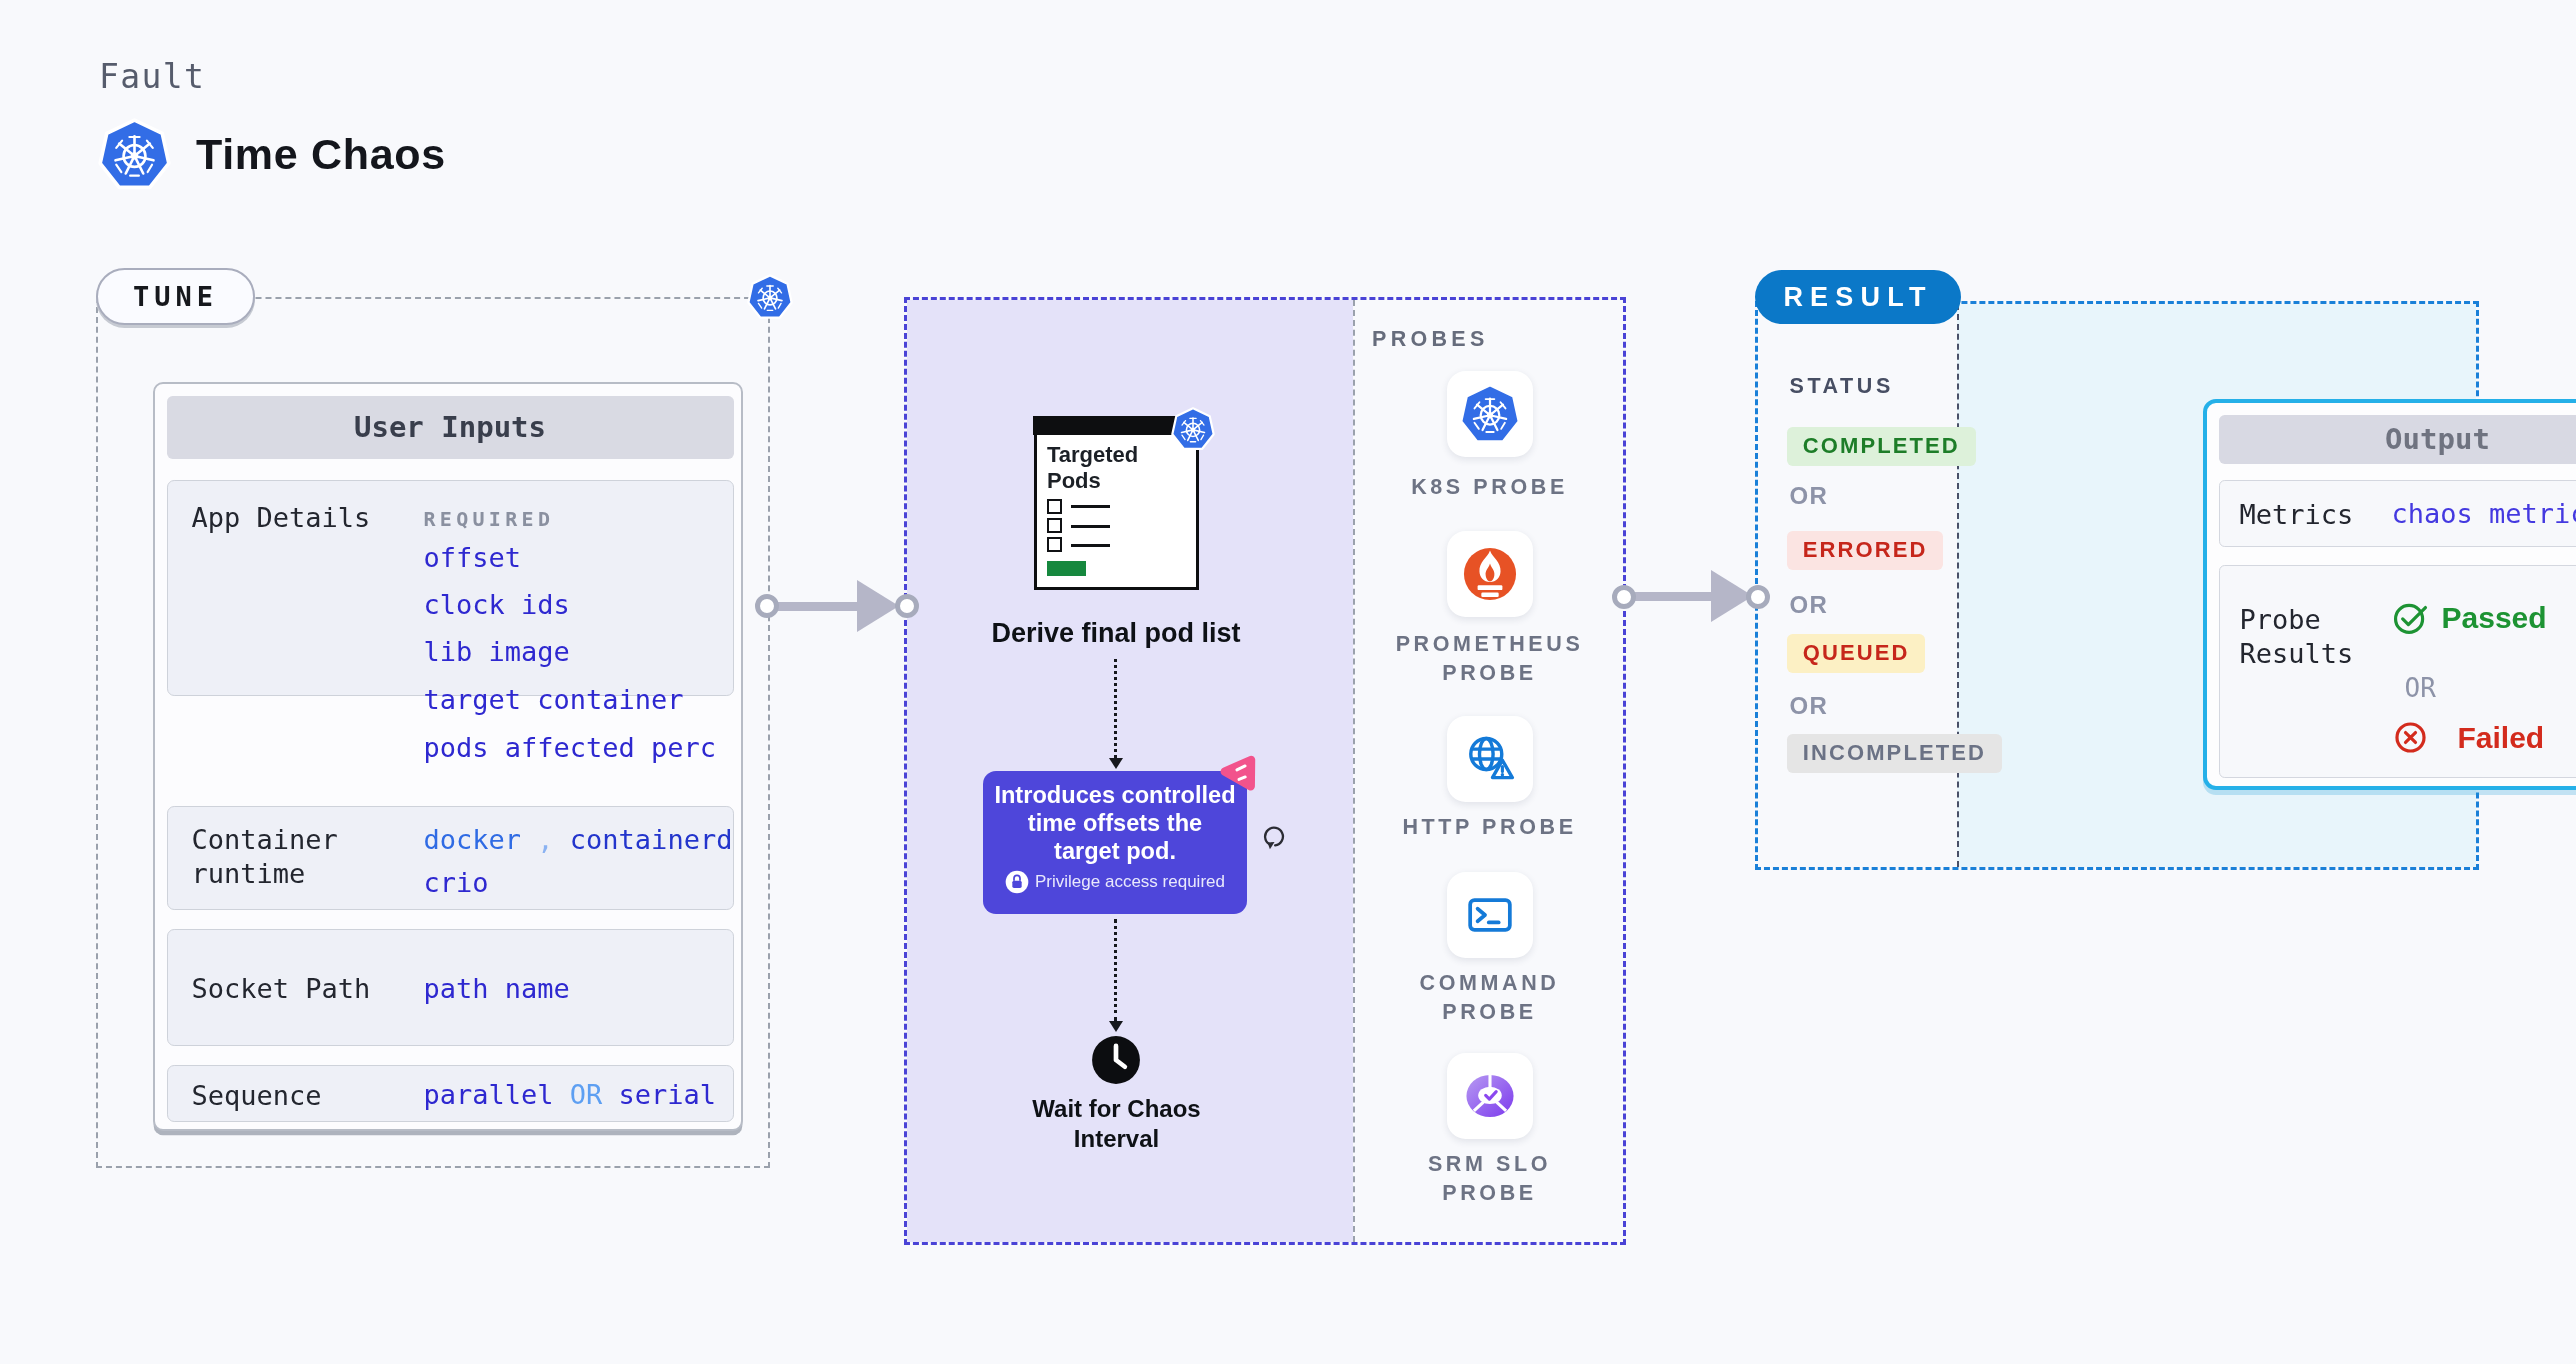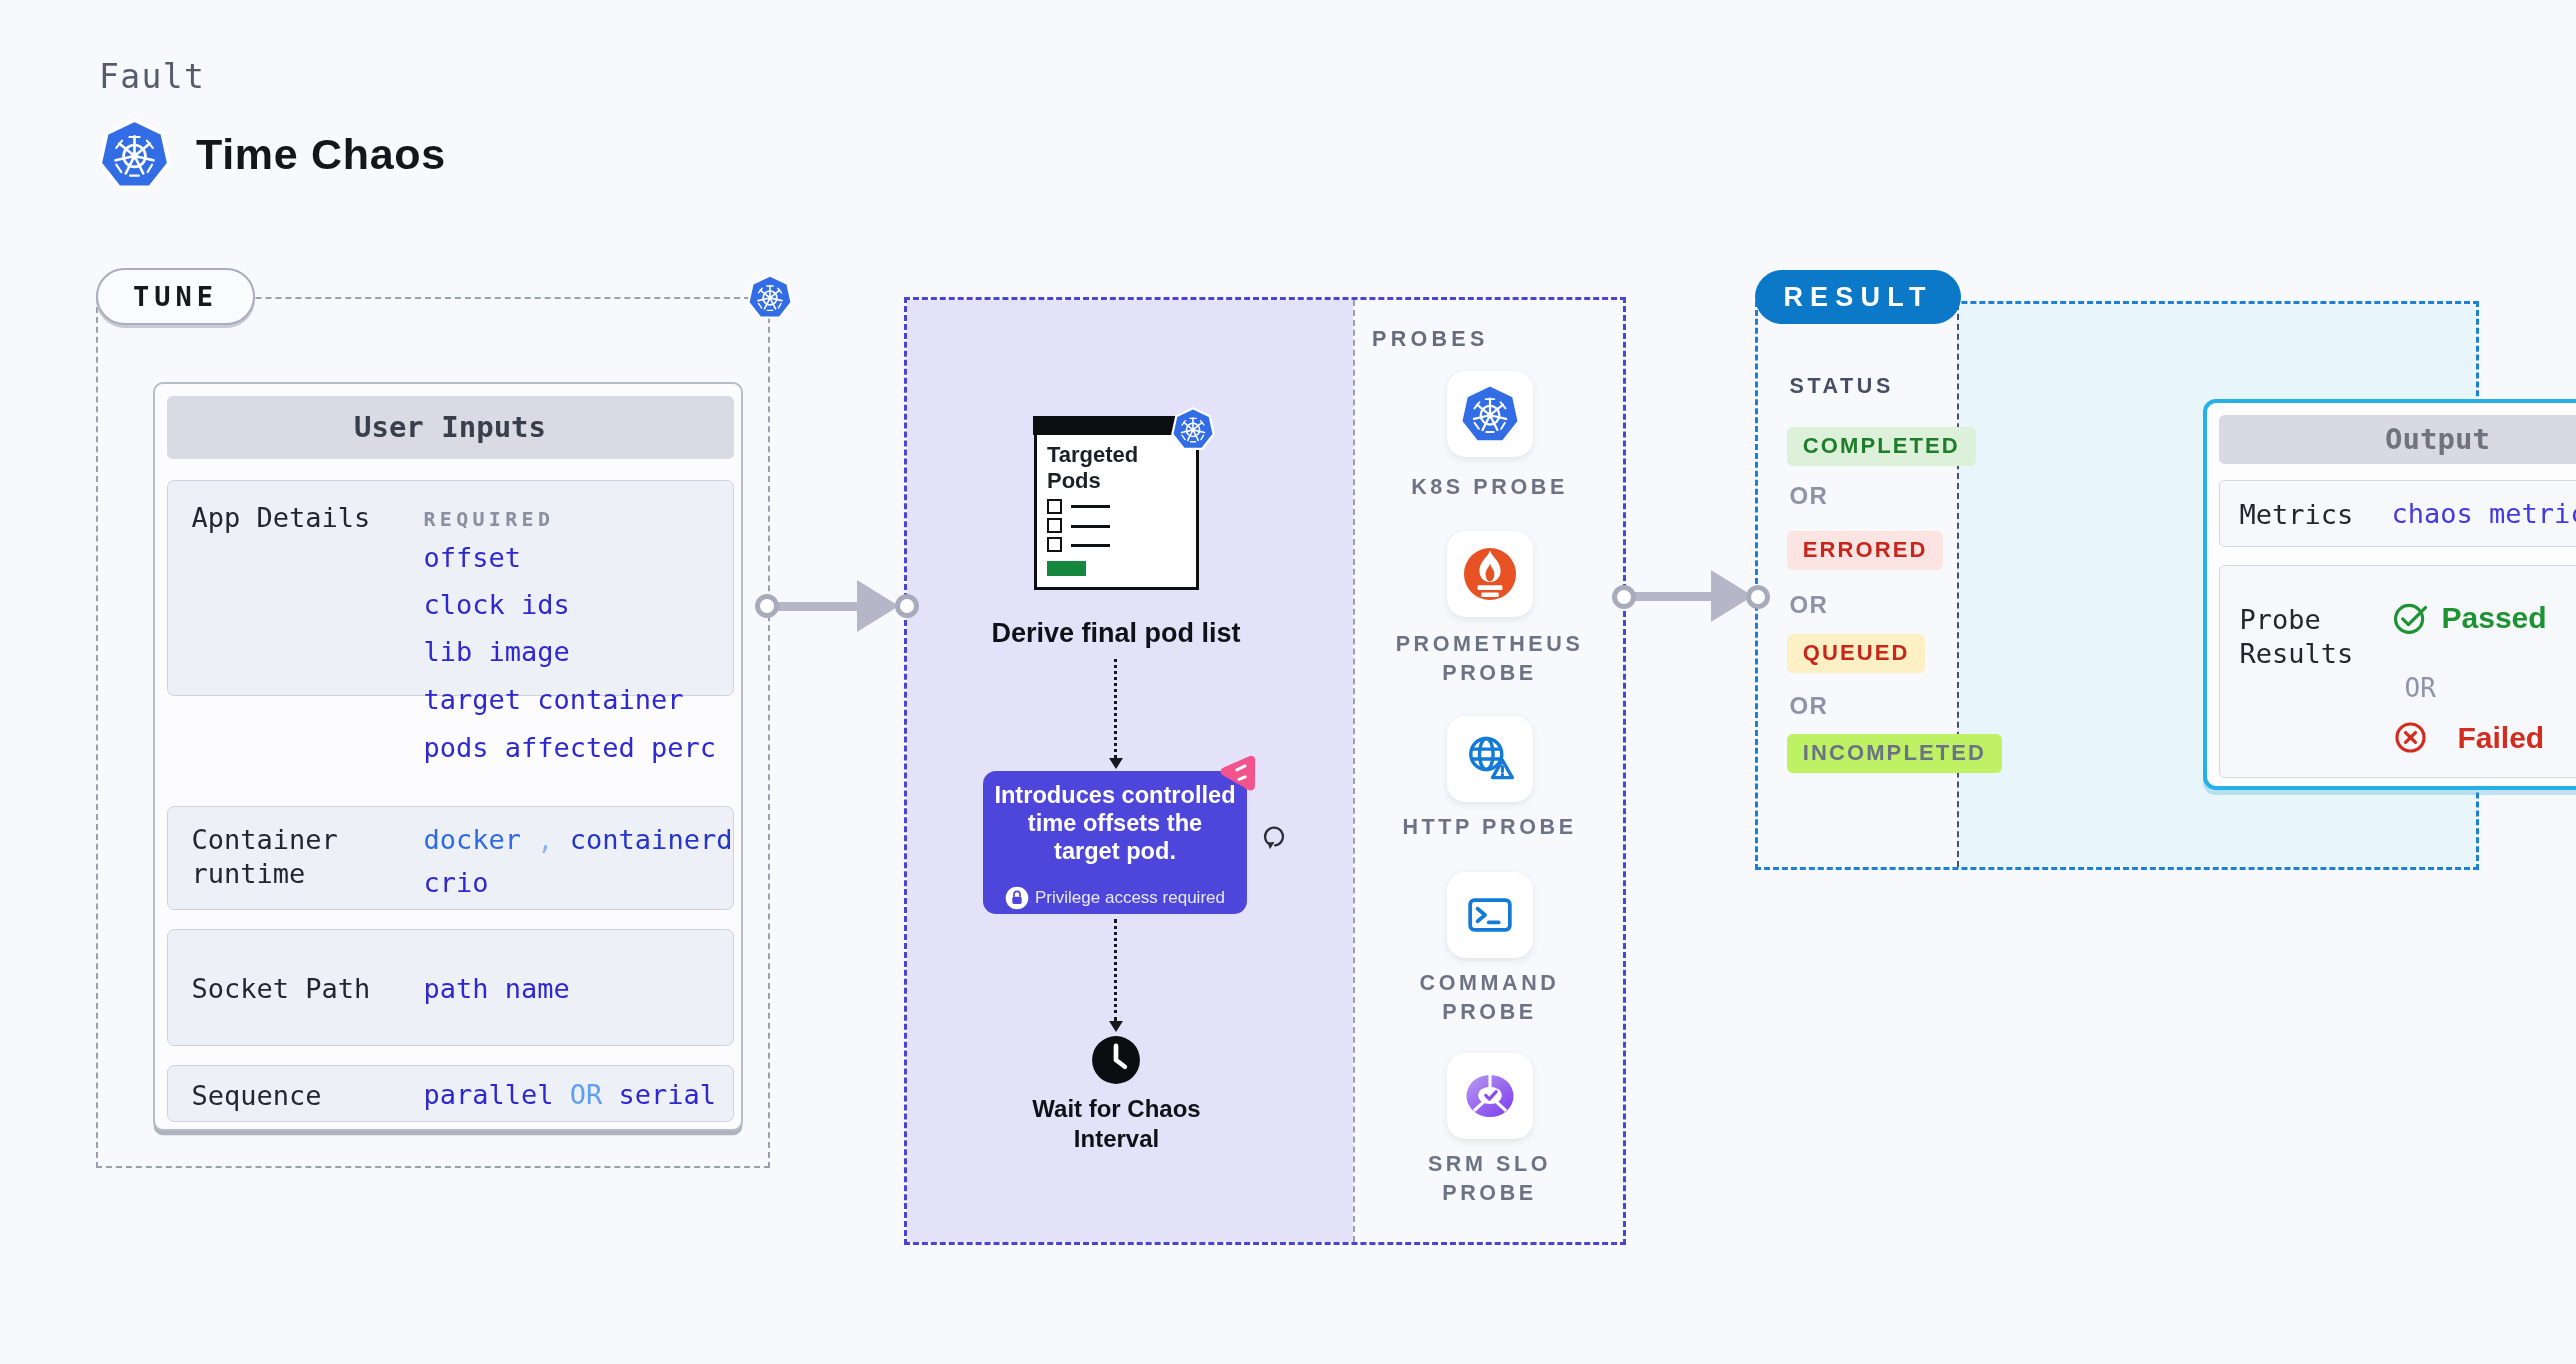--- a/index.html
+++ b/index.html
@@ -60,37 +60,37 @@
   .chkbox { width:15px; height:15px; border:2.1px solid #101114; background:#fff; }
   .chkline { width:39px; height:2.9px; background:#101114; }
   .greenbar { width:39px; height:15px; background:#16883e; }
 
   .caption { font-weight:bold; color:#0e1116; text-align:center; }
 
   
   .tip-card { width:264px; height:143px; background:#4e46da; border-radius:13px; z-index:3;
               display:flex; flex-direction:column; align-items:center; padding-top:10px; }
   .tip-text { color:#ffffff; font-weight:bold; font-size:23.6px; line-height:28px; text-align:center; }
-  .tip-badge { margin-top:21px; display:flex; align-items:center; gap:6px; }
+  .tip-badge { margin-top:5px; display:flex; align-items:center; gap:6px; }
   .tip-badge-label { color:#e9e9fc; font-size:17px; }
 
   
   .probes-label, .status-label { font-weight:bold; font-size:21.5px; color:#666c7c; letter-spacing:4.3px; }
   .probe-card { width:86px; height:86px; background:#ffffff; border-radius:18.6px;
                 box-shadow:0 2.9px 7.2px rgba(40,50,80,.10); display:flex; align-items:center; justify-content:center; }
   .probe-name { width:215px; text-align:center; font-weight:bold; font-size:21.5px; line-height:29px;
                 color:#6d7384; letter-spacing:3.6px; }
 
   
   .status-label { color:#474e63; letter-spacing:3.6px; }
   .badge { display:inline-block; font-weight:bold; font-size:22px; letter-spacing:2.1px; padding:6.4px 15.8px; border-radius:5.7px; }
   .badge-green { background:#ddf1da; color:#1d7d28; }
   .badge-red { background:#fbe4e2; color:#c6261b; }
   .badge-yellow { background:#fcf0c4; color:#c6261b; }
-  .badge-gray { background:#bef264; color:#6b7285; }
+  .badge-gray { background:#e5e5e5; color:#6b7285; }
   .or-sep { font-weight:bold; font-size:24px; color:#8d93a8; letter-spacing:1.4px; }
 
   .out-card { left:244px; top:95px; width:466px; height:391px; background:#fdfdfe; border:4.3px solid #25b0e8;
               border-radius:13px; box-shadow:0 5px 0 rgba(31,160,216,.25); z-index:3; }
   .out-head { left:11.5px; top:11.5px; width:438px; height:49px; background:#d8d9e3; border-radius:5.7px;
               display:flex; align-items:center; justify-content:center;
               font-family:"DejaVu Sans Mono",monospace; font-weight:bold; font-size:29px; color:#6f7380; }
   .out-row { left:11.5px; width:438px; background:#f7f8fb; border:1.4px solid #d4d7df; border-radius:5.7px; }
   .out-label { font-family:"DejaVu Sans Mono",monospace; font-size:27px; color:#23262f; line-height:34px; }
   .metrics-value { font-family:"DejaVu Sans Mono",monospace; font-size:27px; color:#4439e0; }

